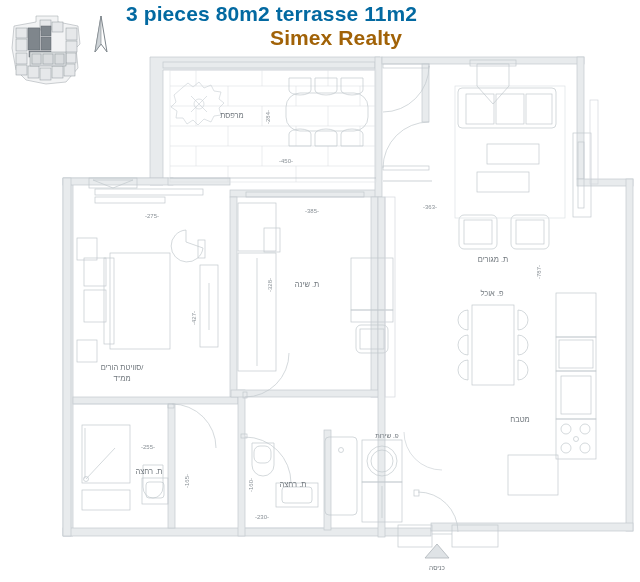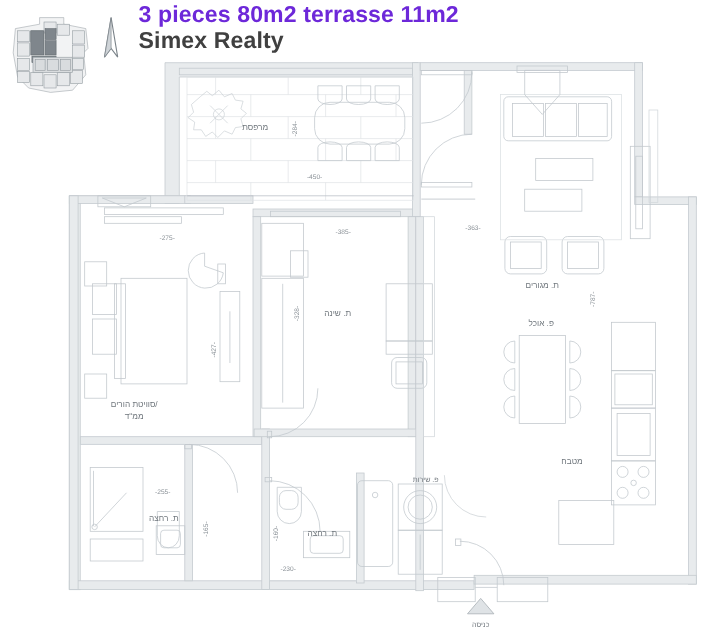--- a/index.html
+++ b/index.html
@@ -59,22 +59,22 @@
 </div>
 
 <div id="north-arrow">
   <svg viewBox="0 0 22 42" width="22" height="42">
     <path d="M11 2 L17 38 L11 30 L5 38 Z" fill="#ffffff" stroke="#7c848a" stroke-width="1"></path>
     <path d="M11 2 L11 30 L5 38 Z" fill="#cfd4d8" stroke="#7c848a" stroke-width=".6"></path>
   </svg>
 </div>
 
 <div id="title-block">
-  <div class="title-line" style="color: #6d28d9;">3 pieces 80m2 terrasse 11m2</div>
-  <div class="title-line" style="color: #404040;">Simex Realty</div>
+  <div class="title-line" style="color: #0369a1;">3 pieces 80m2 terrasse 11m2</div>
+  <div class="title-line" style="color: #a16207; text-align: center;">Simex Realty</div>
 </div>
 
 <svg id="floorplan" viewBox="0 0 640 582">
 
   <g fill="#e8ebed" stroke="#c3c9ce" stroke-width="0.7">
 
     <path d="M150 57 H380 V70 H163 V185 H150 Z"></path>
     <rect x="163" y="62" width="212" height="6"></rect>
 
     <path d="M63 178 H168 V183 H73 V536 H63 Z"></path>

